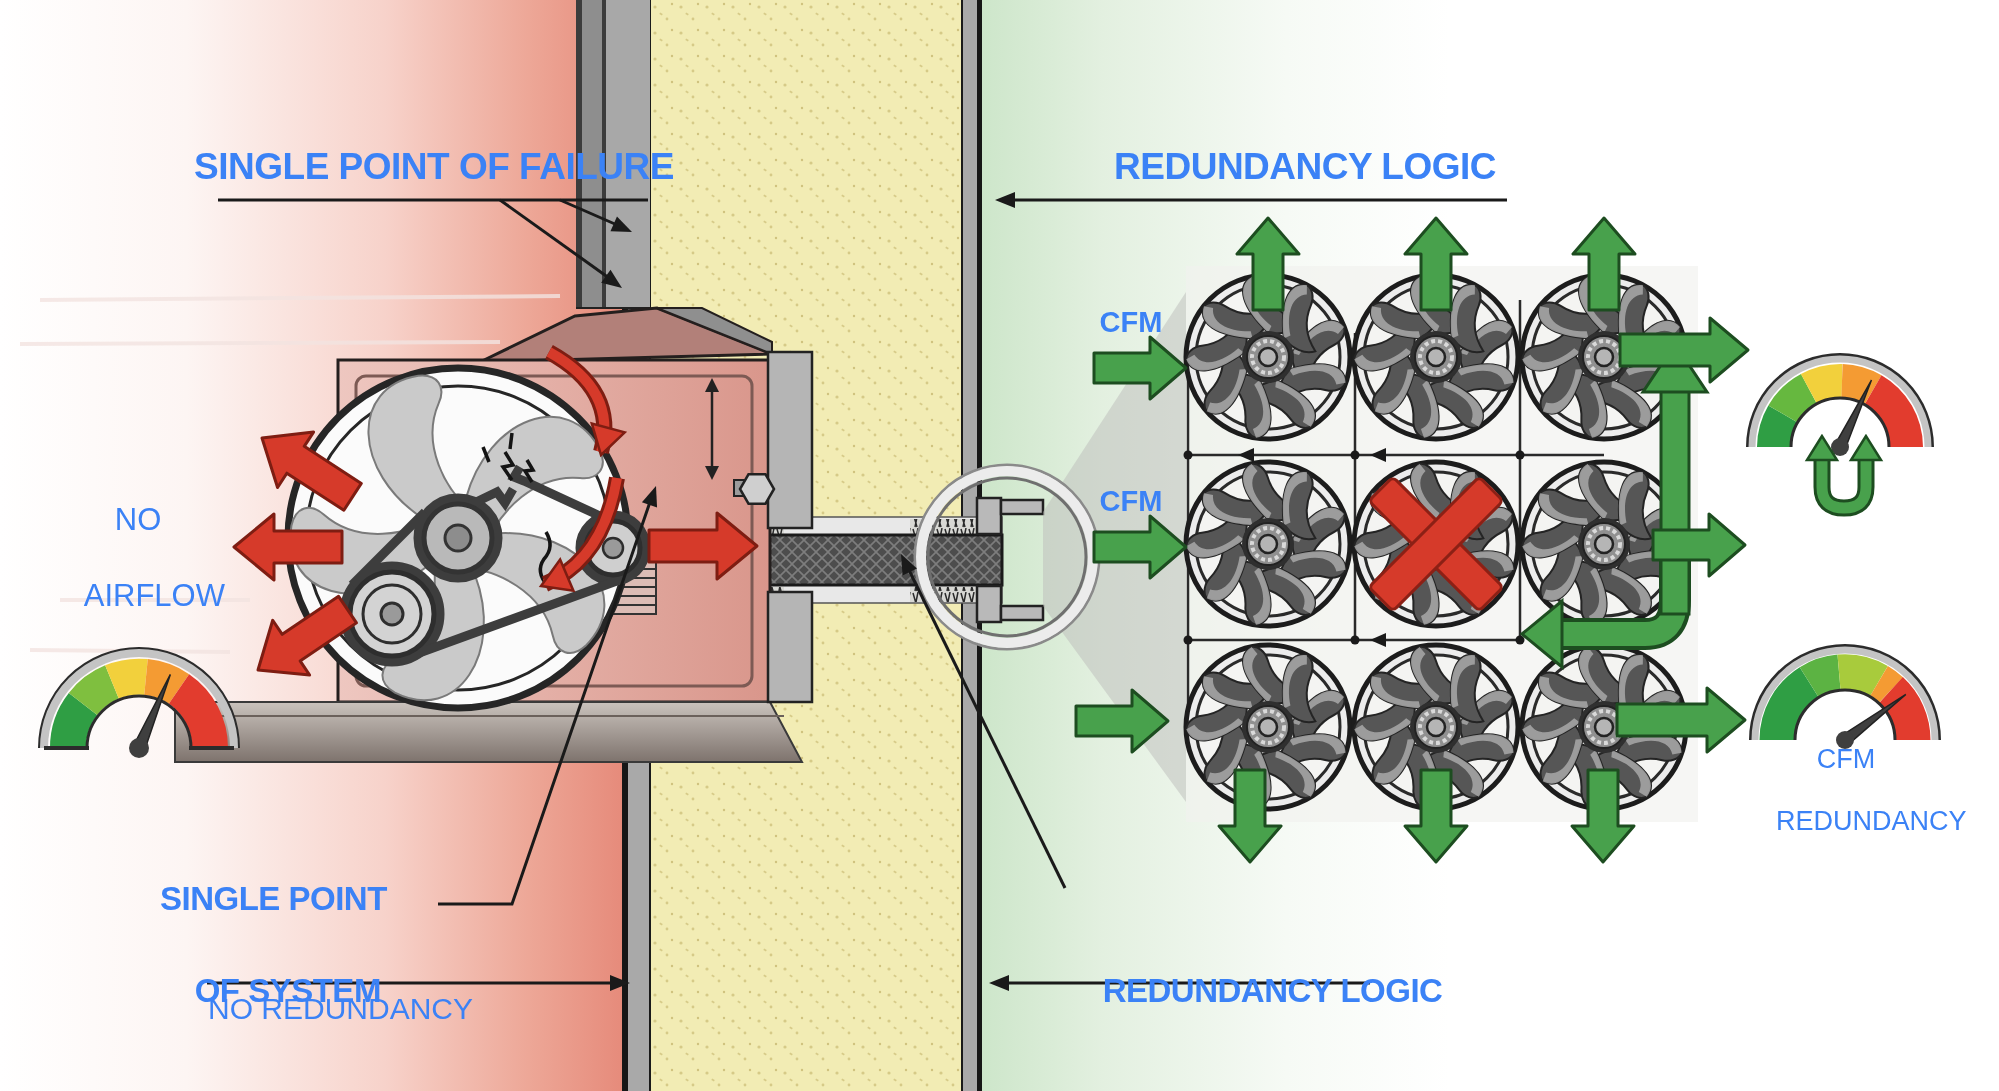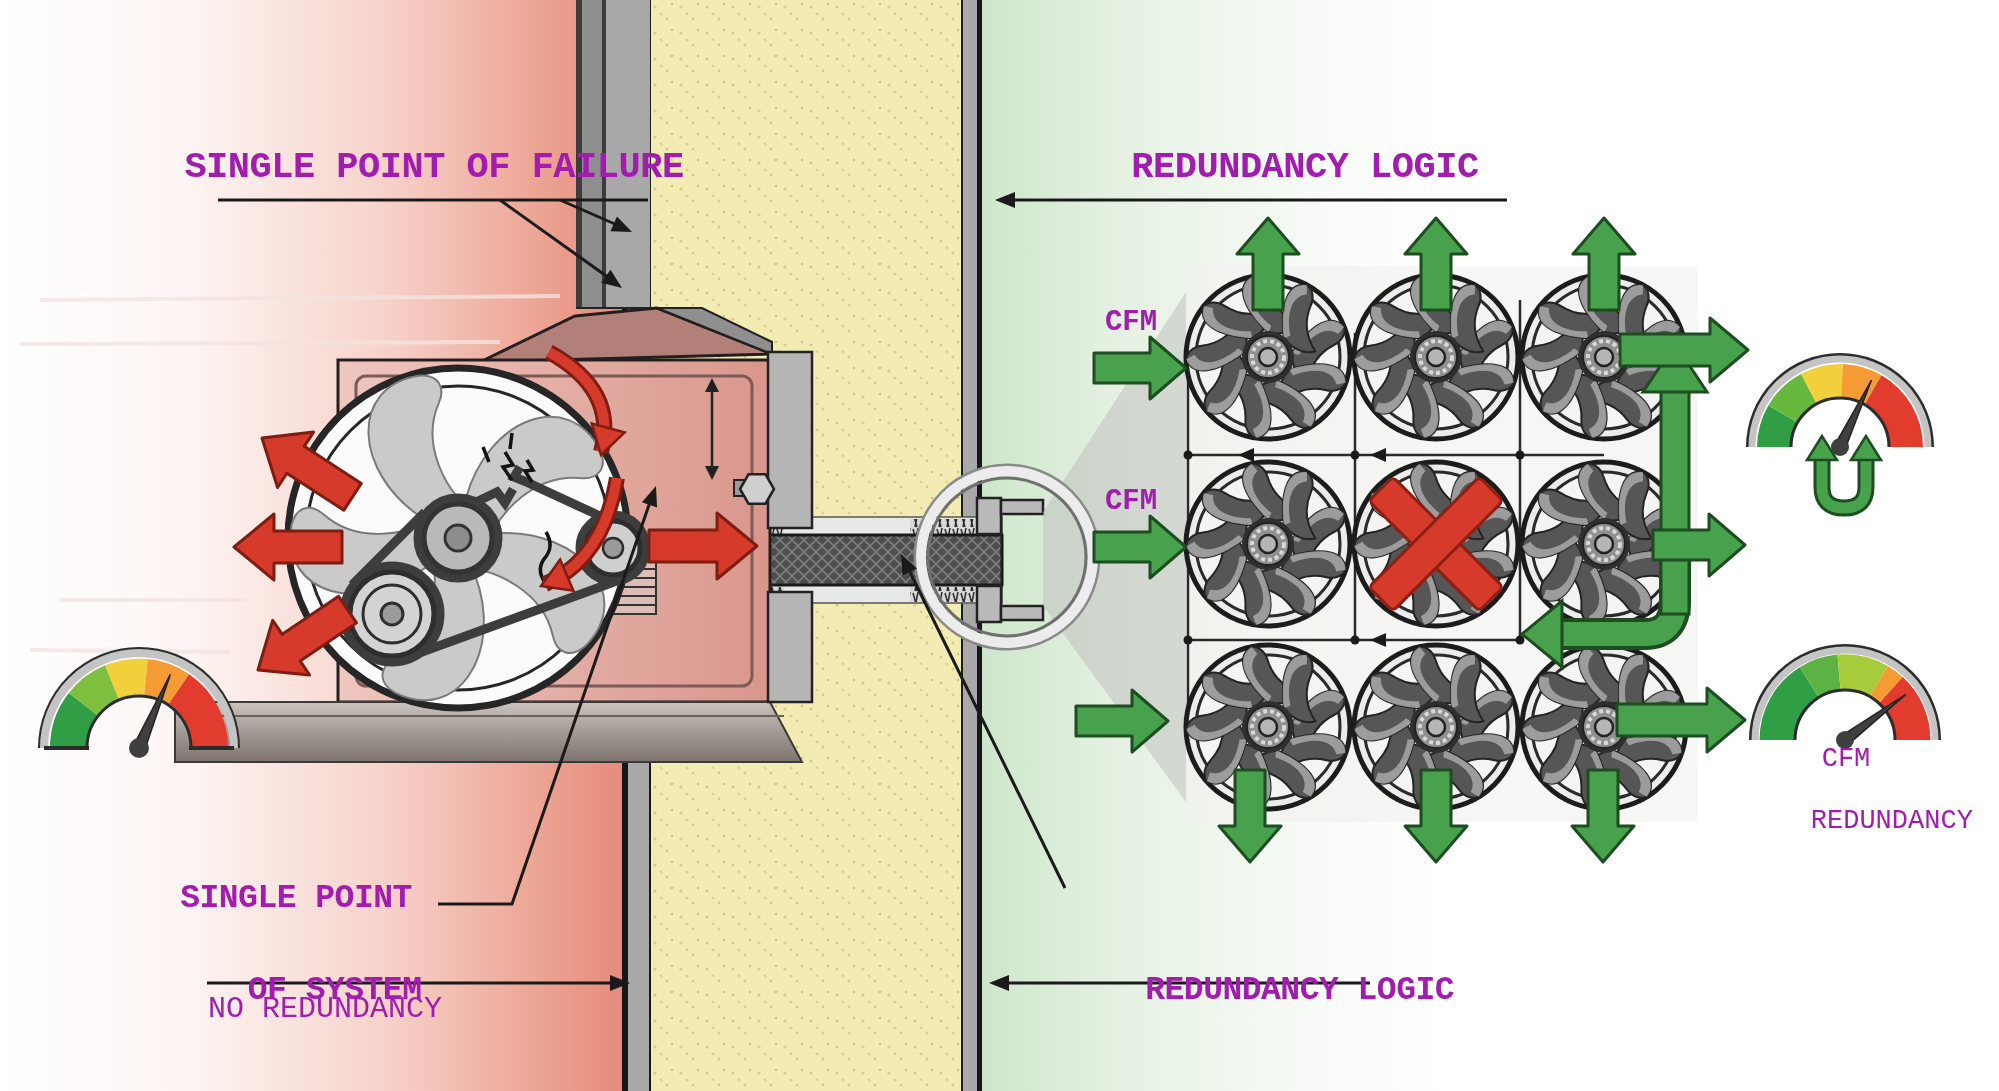--- a/index.html
+++ b/index.html
@@ -1,28 +1,28 @@
 <!DOCTYPE html>
 <html><head>
 <meta charset="utf-8">
 <style>
   html,body{margin:0;padding:0;background:#fff;}
   #stage{position:relative;width:1999px;height:1091px;overflow:hidden;background:#fff;
-         font-family:Liberation Mono, monospace;color:#a21caf;}
+         font-family:Liberation Sans, sans-serif;color:#3b82f6;}
   .abs{position:absolute;}
   .room-left{left:0;top:0;width:622px;height:1091px;
     background:linear-gradient(90deg,#ffffff 0%,#fdf5f3 30%,#f7d2ca 62%,#eda797 85%,#e68b7b 100%);}
   .room-right{left:981px;top:0;width:1018px;height:1091px;
     background:linear-gradient(90deg,#cde6ca 0%,#e3f0e0 12%,#f6faf5 30%,#ffffff 46%);}
   svg{position:absolute;left:0;top:0;}
   .t{position:absolute;white-space:pre;}
   .title{font-size:37px;font-weight:700;letter-spacing:-.5px;text-align:center;}
   .mid{font-weight:500;}
   .c{text-align:center;}
-  .r{text-align:center;}
+  .r{text-align:left;}
   .callout{font-size:33px;font-weight:700;line-height:46px;letter-spacing:-.5px;}
 </style>
 </head>
 <body>
 
 <div id="stage">
 
   <div class="abs room-left"></div>
   <div class="abs room-right"></div>
 
@@ -350,20 +350,22 @@
       <use href="#lhead" transform="translate(630,983)"></use>
       <use href="#lhead" transform="translate(901,554) rotate(244)"></use>
       <use href="#lhead" transform="translate(989,983) rotate(180)"></use>
     </g>
   </svg>
 
   <div class="t title" style="left:160px;top:146px;width:548px;">SINGLE POINT OF FAILURE</div>
   <div class="t title" style="left:1031px;top:146px;width:548px;">REDUNDANCY LOGIC</div>
 
 
+  <div class="t c mid" style="left:33px;top:501px;width:210px;font-size:31px;line-height:38px;"><span>NO</span><br>
+    <span>AIRFLOW</span></div>
 
 
   <div class="t r callout" style="left:160px;top:876px;width:272px;"><span>SINGLE POINT</span><br>
     <span>OF SYSTEM</span></div>
 
   <div class="t mid" style="left:208px;top:992px;font-size:30px;">NO REDUNDANCY</div>
 
   <div class="t c" style="left:1081px;top:306px;width:100px;font-size:29px;font-weight:600;">CFM</div>
   <div class="t c" style="left:1081px;top:485px;width:100px;font-size:29px;font-weight:600;">CFM</div>
 

